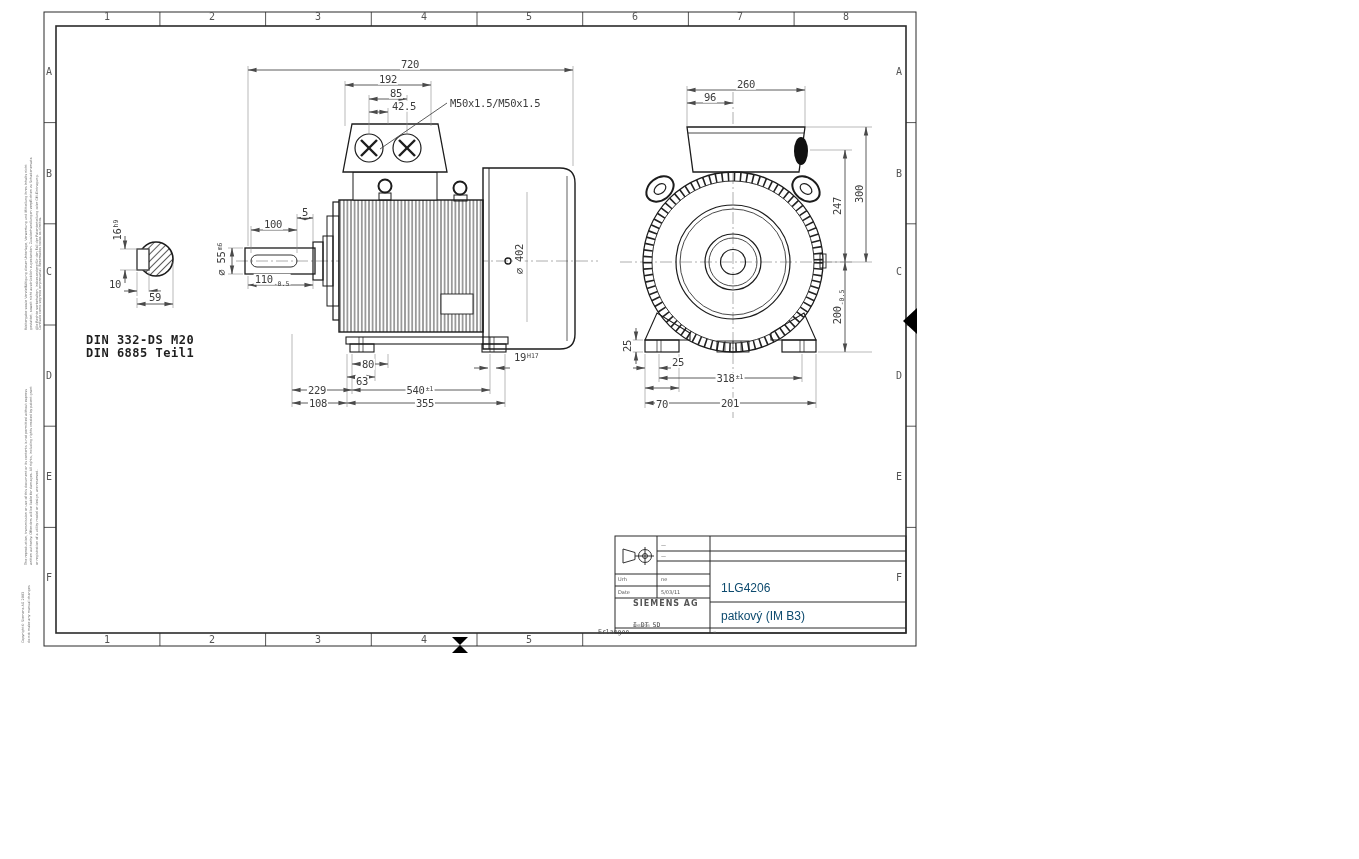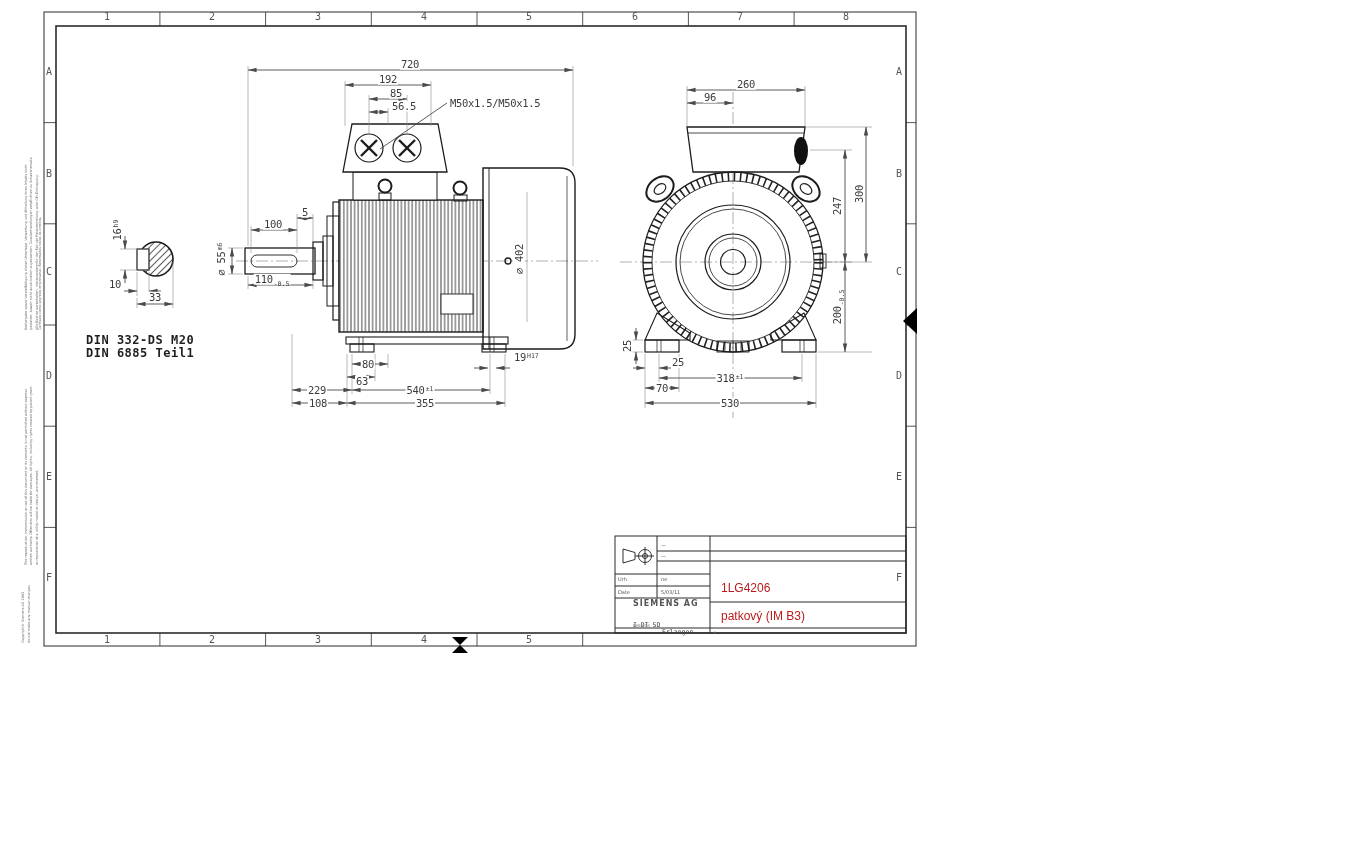--- a/index.html
+++ b/index.html
@@ -10,21 +10,21 @@
        color:#3c3c3c;background:#fff;padding:0 1px;white-space:nowrap;line-height:1;letter-spacing:-0.3px;}
   .lla{transform:translate(0,-50%);}
   .rot{transform:translate(-50%,-50%) rotate(-90deg);}
   .tol{font-size:6.5px;position:relative;top:-3px;margin-left:1px;letter-spacing:0;}
   .tolb{font-size:6.5px;position:relative;top:2.5px;margin-left:1px;letter-spacing:0;}
   .din{position:absolute;font:bold 12px "DejaVu Sans Mono",monospace;color:#1f1f1f;letter-spacing:.5px;white-space:nowrap;}
   .gl{position:absolute;transform:translateX(-50%);font:10px "DejaVu Sans Mono",monospace;color:#555;line-height:1;}
   .vt{position:absolute;transform-origin:0 0;transform:rotate(-90deg);font-size:3.4px;line-height:1.55;color:#666;}
   .tb{position:absolute;color:#222;white-space:nowrap;line-height:1;}
   .tb-small{font:5px "DejaVu Sans",sans-serif;color:#555;}
-  .tb-part{font:12px "Liberation Sans","DejaVu Sans",sans-serif;color:#b91c1c;}
+  .tb-part{font:12px "Liberation Sans","DejaVu Sans",sans-serif;color:#0c4a6e;}
   .tb-co{font:bold 8px "DejaVu Sans",sans-serif;color:#555;letter-spacing:1px;}
   .tb-sub{font:6.5px "DejaVu Sans Mono",monospace;color:#444;margin-top:12px;}
   .tb-tiny{font:4px "DejaVu Sans",sans-serif;color:#888;}
 </style>
 </head>
 <body>
 
 <svg width="1359" height="859" viewBox="0 0 1359 859">
   <defs>
     <marker id="ar" viewBox="0 0 10 6" refX="9.5" refY="3" markerWidth="10" markerHeight="6" orient="auto-start-reverse">
@@ -294,21 +294,21 @@
 <span class="gl" style="left:899px;top:67px">A</span>
 <span class="gl" style="left:899px;top:169px">B</span>
 <span class="gl" style="left:899px;top:267px">C</span>
 <span class="gl" style="left:899px;top:371px">D</span>
 <span class="gl" style="left:899px;top:472px">E</span>
 <span class="gl" style="left:899px;top:573px">F</span>
 
 <div class="lbl" style="left:410px;top:64px">720</div>
 <div class="lbl" style="left:388px;top:79px">192</div>
 <div class="lbl" style="left:396px;top:93px">85</div>
-<div class="lbl" style="left:404px;top:106px">56.5</div>
+<div class="lbl" style="left:404px;top:106px">42.5</div>
 <div class="lbl lla" style="left:449px;top:103px">M50x1.5/M50x1.5</div>
 <div class="lbl" style="left:305px;top:212px">5</div>
 <div class="lbl" style="left:273px;top:224px">100</div>
 <div class="lbl rot" style="left:221px;top:259px"><span>⌀ 55</span><span class="tol">m6</span></div>
 <div class="lbl" style="left:272px;top:279px"><span>110</span><span class="tolb">-0.5</span></div>
 <div class="lbl" style="left:368px;top:364px">80</div>
 <div class="lbl" style="left:362px;top:381px">63</div>
 <div class="lbl" style="left:317px;top:390px">229</div>
 <div class="lbl" style="left:420px;top:390px"><span>540</span><span class="tol">±1</span></div>
 <div class="lbl" style="left:318px;top:403px">108</div>
@@ -316,40 +316,40 @@
 <div class="lbl lla" style="left:513px;top:357px"><span>19</span><span class="tol">H17</span></div>
 <div class="lbl rot" style="left:519px;top:259px">⌀ 402</div>
 
 <div class="lbl" style="left:746px;top:84px">260</div>
 <div class="lbl" style="left:710px;top:97px">96</div>
 <div class="lbl rot" style="left:837px;top:206px">247</div>
 <div class="lbl rot" style="left:859px;top:194px">300</div>
 <div class="lbl rot" style="left:837px;top:307px"><span>200</span><span class="tolb">-0.5</span></div>
 <div class="lbl rot" style="left:627px;top:346px">25</div>
 <div class="lbl" style="left:678px;top:362px">25</div>
-<div class="lbl" style="left:662px;top:388px">70</div>
+<div class="lbl" style="left:662px;top:404px">70</div>
 <div class="lbl" style="left:730px;top:378px"><span>318</span><span class="tol">±1</span></div>
-<div class="lbl" style="left:730px;top:403px">530</div>
+<div class="lbl" style="left:730px;top:403px">201</div>
 
 <div class="lbl rot" style="left:117px;top:230px"><span>16</span><span class="tol">h9</span></div>
 <div class="lbl" style="left:115px;top:284px">10</div>
-<div class="lbl" style="left:155px;top:297px">33</div>
+<div class="lbl" style="left:155px;top:297px">59</div>
 
 <div class="din" style="left:86px;top:333px">DIN 332-DS M20</div>
 <div class="din" style="left:86px;top:346px">DIN 6885 Teil1</div>
 
 <span class="tb tb-small" style="left:618px;top:576px">Urh</span>
 <span class="tb tb-small" style="left:661px;top:576px">ne</span>
 <span class="tb tb-small" style="left:618px;top:589px">Date</span>
 <span class="tb tb-small" style="left:661px;top:589px">5/03/11</span>
 <span class="tb tb-small" style="left:661px;top:542px">—</span>
 <span class="tb tb-small" style="left:661px;top:553px">—</span>
 <span class="tb tb-co" style="left:633px;top:599px">SIEMENS AG</span>
 <span class="tb tb-sub" style="left:633px;top:609px">I DT SD</span>
-<span class="tb tb-sub" style="left:662px;top:616px">Erlangen</span>
+<span class="tb tb-sub" style="left:598px;top:616px">Erlangen</span>
 <span class="tb tb-tiny" style="left:633px;top:623px">E988-06</span>
 <span class="tb tb-part" style="left:721px;top:581px">1LG4206</span>
 <span class="tb tb-part" style="left:721px;top:609px">patkový  (IM B3)</span>
 <span class="tb tb-tiny" style="left:713px;top:629px">=</span>
 
 <div class="vt" style="left:24px;top:330px;width:176px">Weitergabe sowie Vervielfältigung dieser Unterlage, Verwertung und Mitteilung ihres Inhalts nicht gestattet, soweit nicht ausdrücklich zugestanden. Zuwiderhandlungen verpflichten zu Schadenersatz. Alle Rechte vorbehalten, insbesondere für den Fall der Patenterteilung oder GM-Eintragung.</div>
 <div class="vt" style="left:38px;top:330px;width:176px">Confiado como segredo empresarial. Reservados todos os direitos.</div>
 <div class="vt" style="left:24px;top:565px;width:180px">The reproduction, transmission or use of this document or its contents is not permitted without express written authority. Offenders will be liable for damages. All rights, including rights created by patent grant or registration of a utility model or design, are reserved.</div>
 <div class="vt" style="left:21px;top:643px;width:88px">Copyright© Siemens AG 2003</div>
 <div class="vt" style="left:27px;top:643px;width:88px">do not make any manual changes</div>

